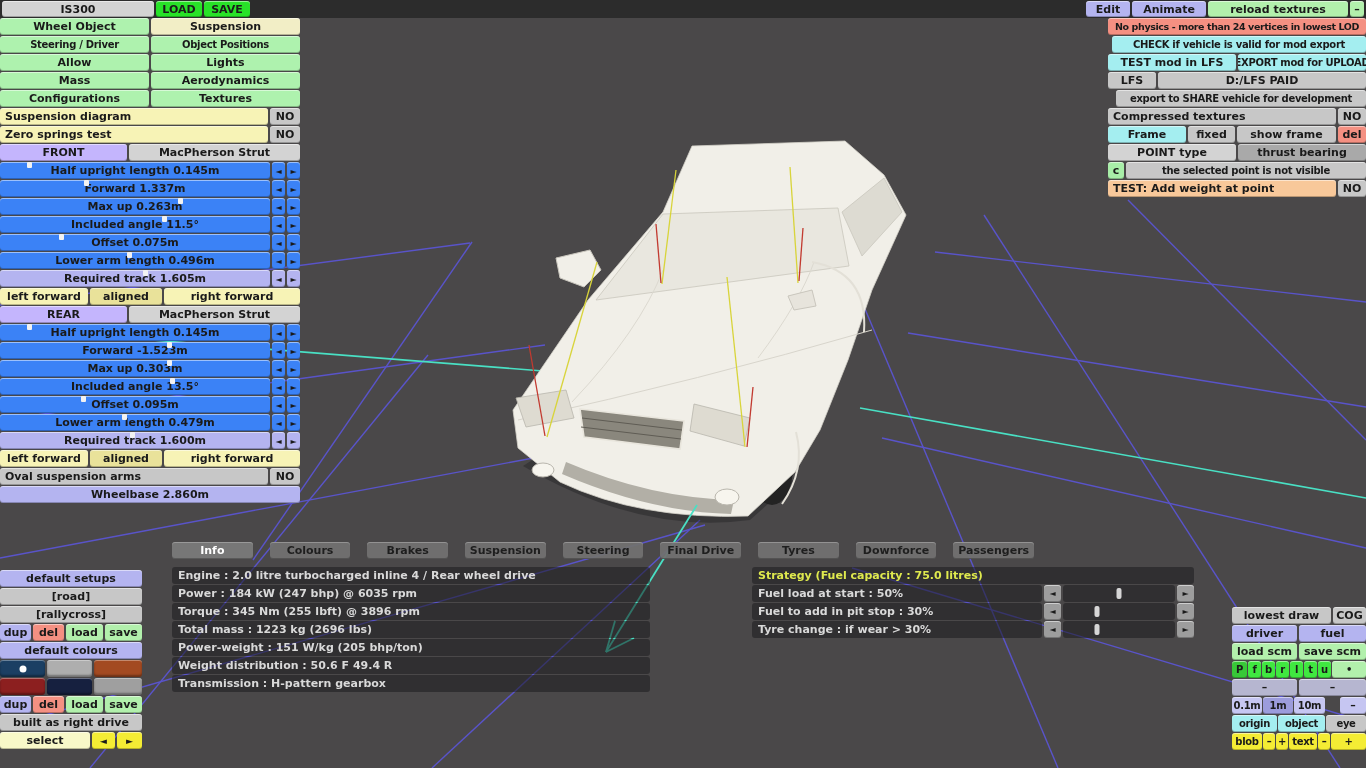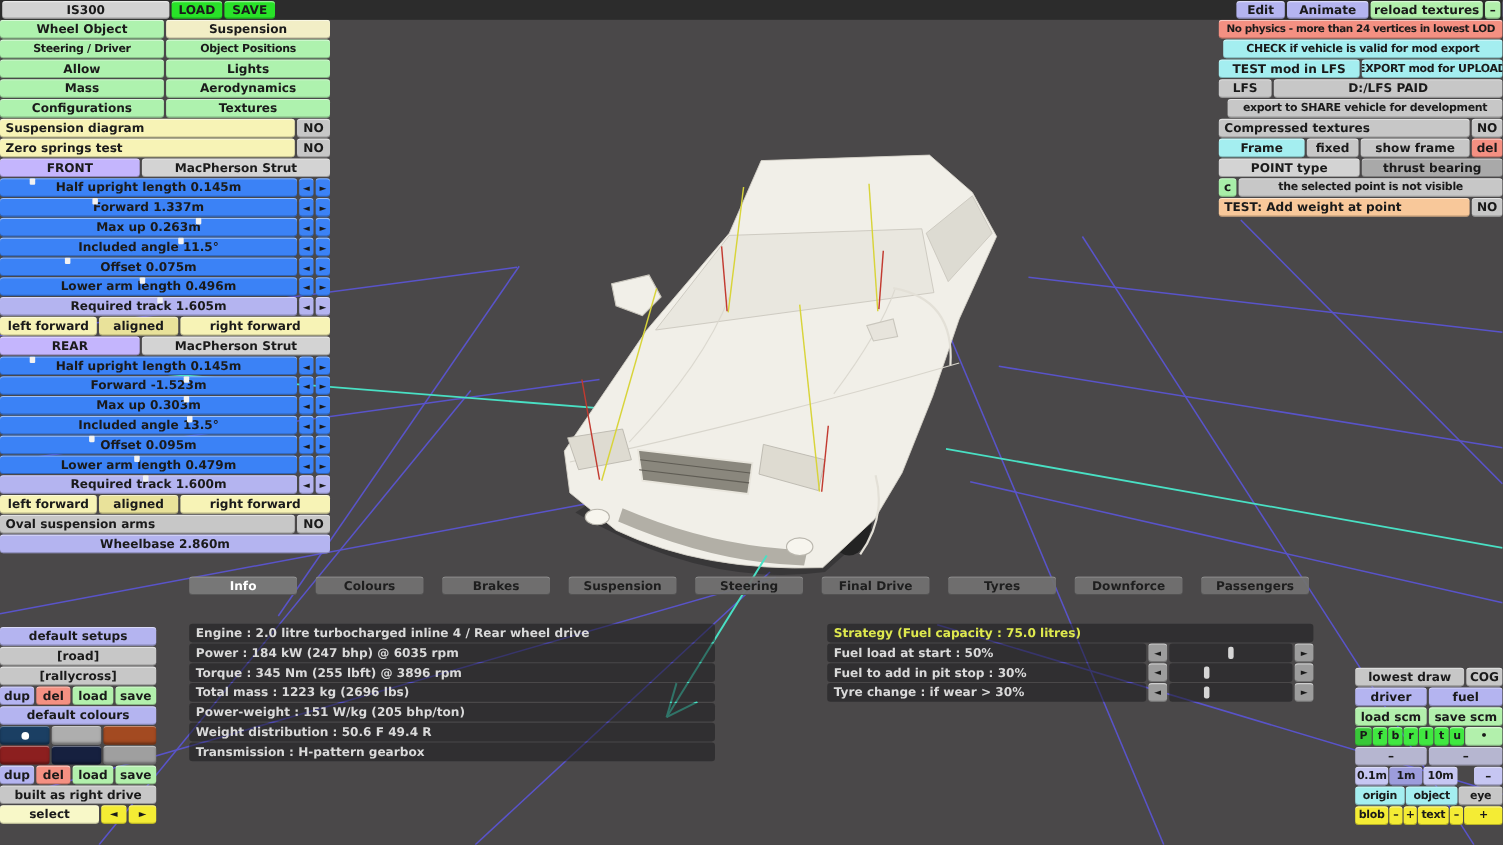--- a/index.html
+++ b/index.html
@@ -333,21 +333,21 @@
     <div class="row">
       <div class="btn c-mgreen" style="width:16px">c</div>
       <div class="btn c-gray flex1 fs10">the selected point is not visible</div>
     </div>
     <div class="row">
       <div class="btn c-orange flex1 tl">TEST: Add weight at point</div>
       <div class="btn c-gray" style="width:28px">NO</div>
     </div>
   </div>
 
-  <div class="panel" style="left:172px;top:524px;width:1018px">
+  <div class="panel" style="left:172px;top:542px;width:862px">
     <div class="row" style="gap:17px">
       <div class="btn tab sel">Info</div>
       <div class="btn tab">Colours</div>
       <div class="btn tab">Brakes</div>
       <div class="btn tab">Suspension</div>
       <div class="btn tab">Steering</div>
       <div class="btn tab">Final Drive</div>
       <div class="btn tab">Tyres</div>
       <div class="btn tab">Downforce</div>
       <div class="btn tab">Passengers</div>
@@ -479,18 +479,18 @@
 
   <div id="bbar">
     <div class="bgrp">
       <div class="btn c-lgray" style="width:152px">IS300</div>
       <div class="btn c-bgreen" style="width:46px">LOAD</div>
       <div class="btn c-bgreen" style="width:46px">SAVE</div>
     </div>
     <div class="bgrp">
       <div class="btn c-lav" style="width:44px">Edit</div>
       <div class="btn c-lav" style="width:74px">Animate</div>
-      <div class="btn c-pgreen" style="width:102px">reload textures</div>
+      <div class="btn c-pgreen" style="width:140px">reload textures</div>
       <div class="btn c-pgreen" style="width:14px">–</div>
     </div>
   </div>
 
 </div>
 
 </body></html>

